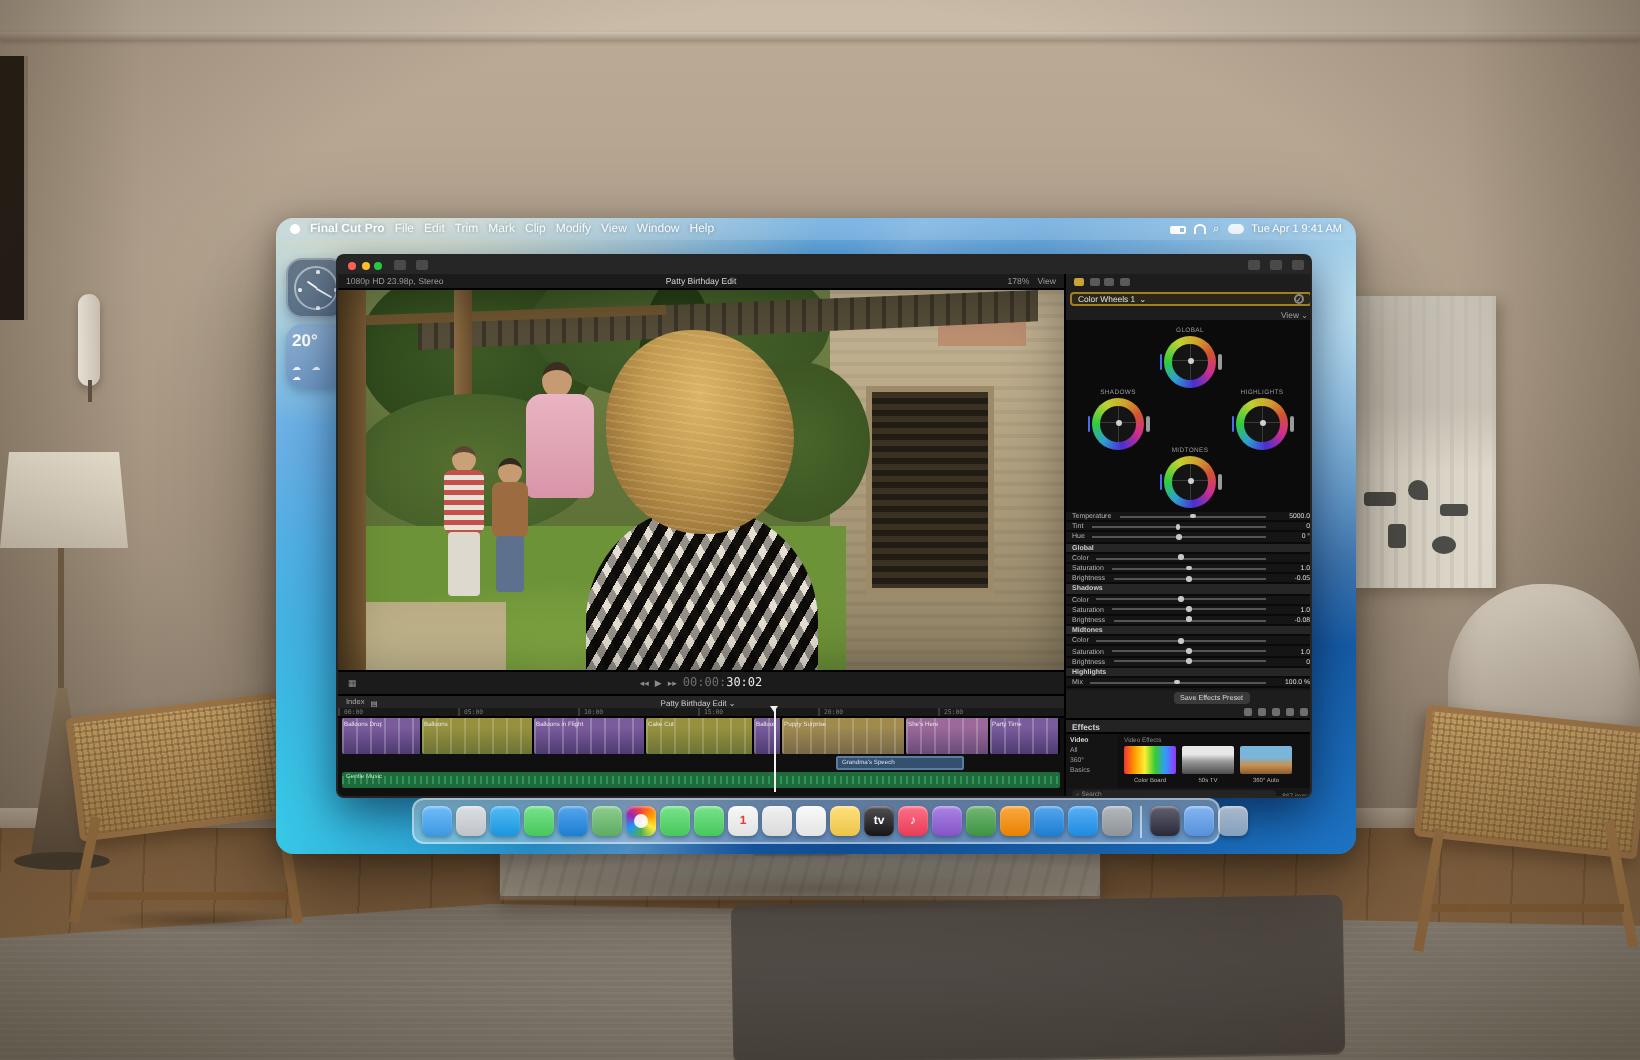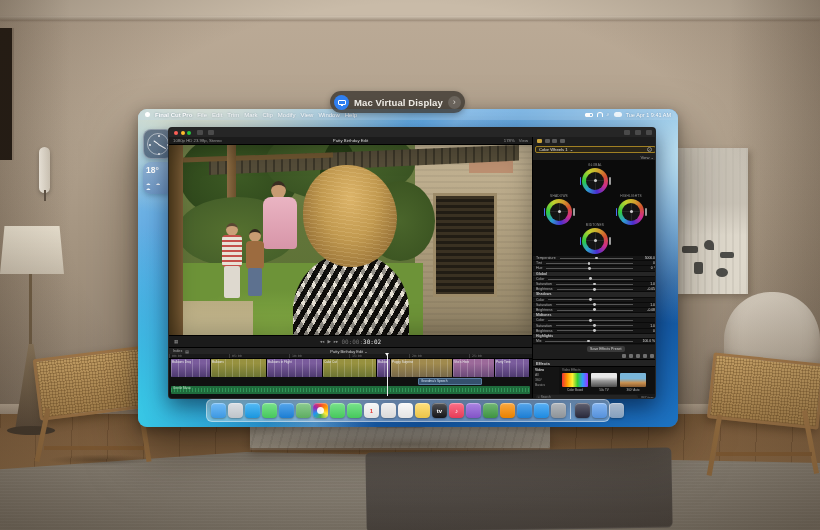--- a/index.html
+++ b/index.html
@@ -289,27 +289,20 @@
   <div class="abs chair cane cr-back"></div>
   <div class="abs cr-leg1"></div>
   <div class="abs cr-leg2"></div>
   <div class="abs cr-bar"></div>
   <div class="abs console"></div>
   <div class="abs soundbar"></div>
   <div class="abs ottoman"></div>
   <div class="abs screen-shadow"></div>
   <div class="abs screen-glow"></div>
 
-  <div class="abs pill">
-    <div class="pill-icon">
-        <div class="glyph"></div>
-      </div>
-    <div class="pill-label">Mac Virtual Display</div>
-    <div class="pill-chev">›</div>
-  </div>
 
   <div class="abs screen">
     <div class="abs wallpaper"></div>
 
     <div class="abs menubar">
       <div class="apple-dot"></div>
       <span class="mb-app">Final Cut Pro</span>
       <span class="mb-menus" style="display:flex;gap:5px;">
           <span class="mb-menu">File</span>
           <span class="mb-menu">Edit</span>
@@ -334,21 +327,21 @@
       <div class="face">
         <span class="tickdot" style="left:10px;top:1px;"></span>
         <span class="tickdot" style="left:19px;top:10px;"></span>
         <span class="tickdot" style="left:10px;top:19px;"></span>
         <span class="tickdot" style="left:1px;top:10px;"></span>
         <div class="hand h"></div>
           <div class="hand m"></div>
       </div>
     </div>
     <div class="abs widget w-weather">
-      <div class="w-temp">18°</div>
+      <div class="w-temp">20°</div>
       <div class="w-row">☁ ☁ ☁</div>
     </div>
 
     <div class="abs fcp">
       <div class="abs titlebar">
         <span class="tl" style="background:#ff5f57"></span>
         <span class="tl" style="background:#febc2e"></span>
         <span class="tl" style="background:#28c840"></span>
         <span class="tb-ico"></span>
         <span class="tb-ico"></span>

